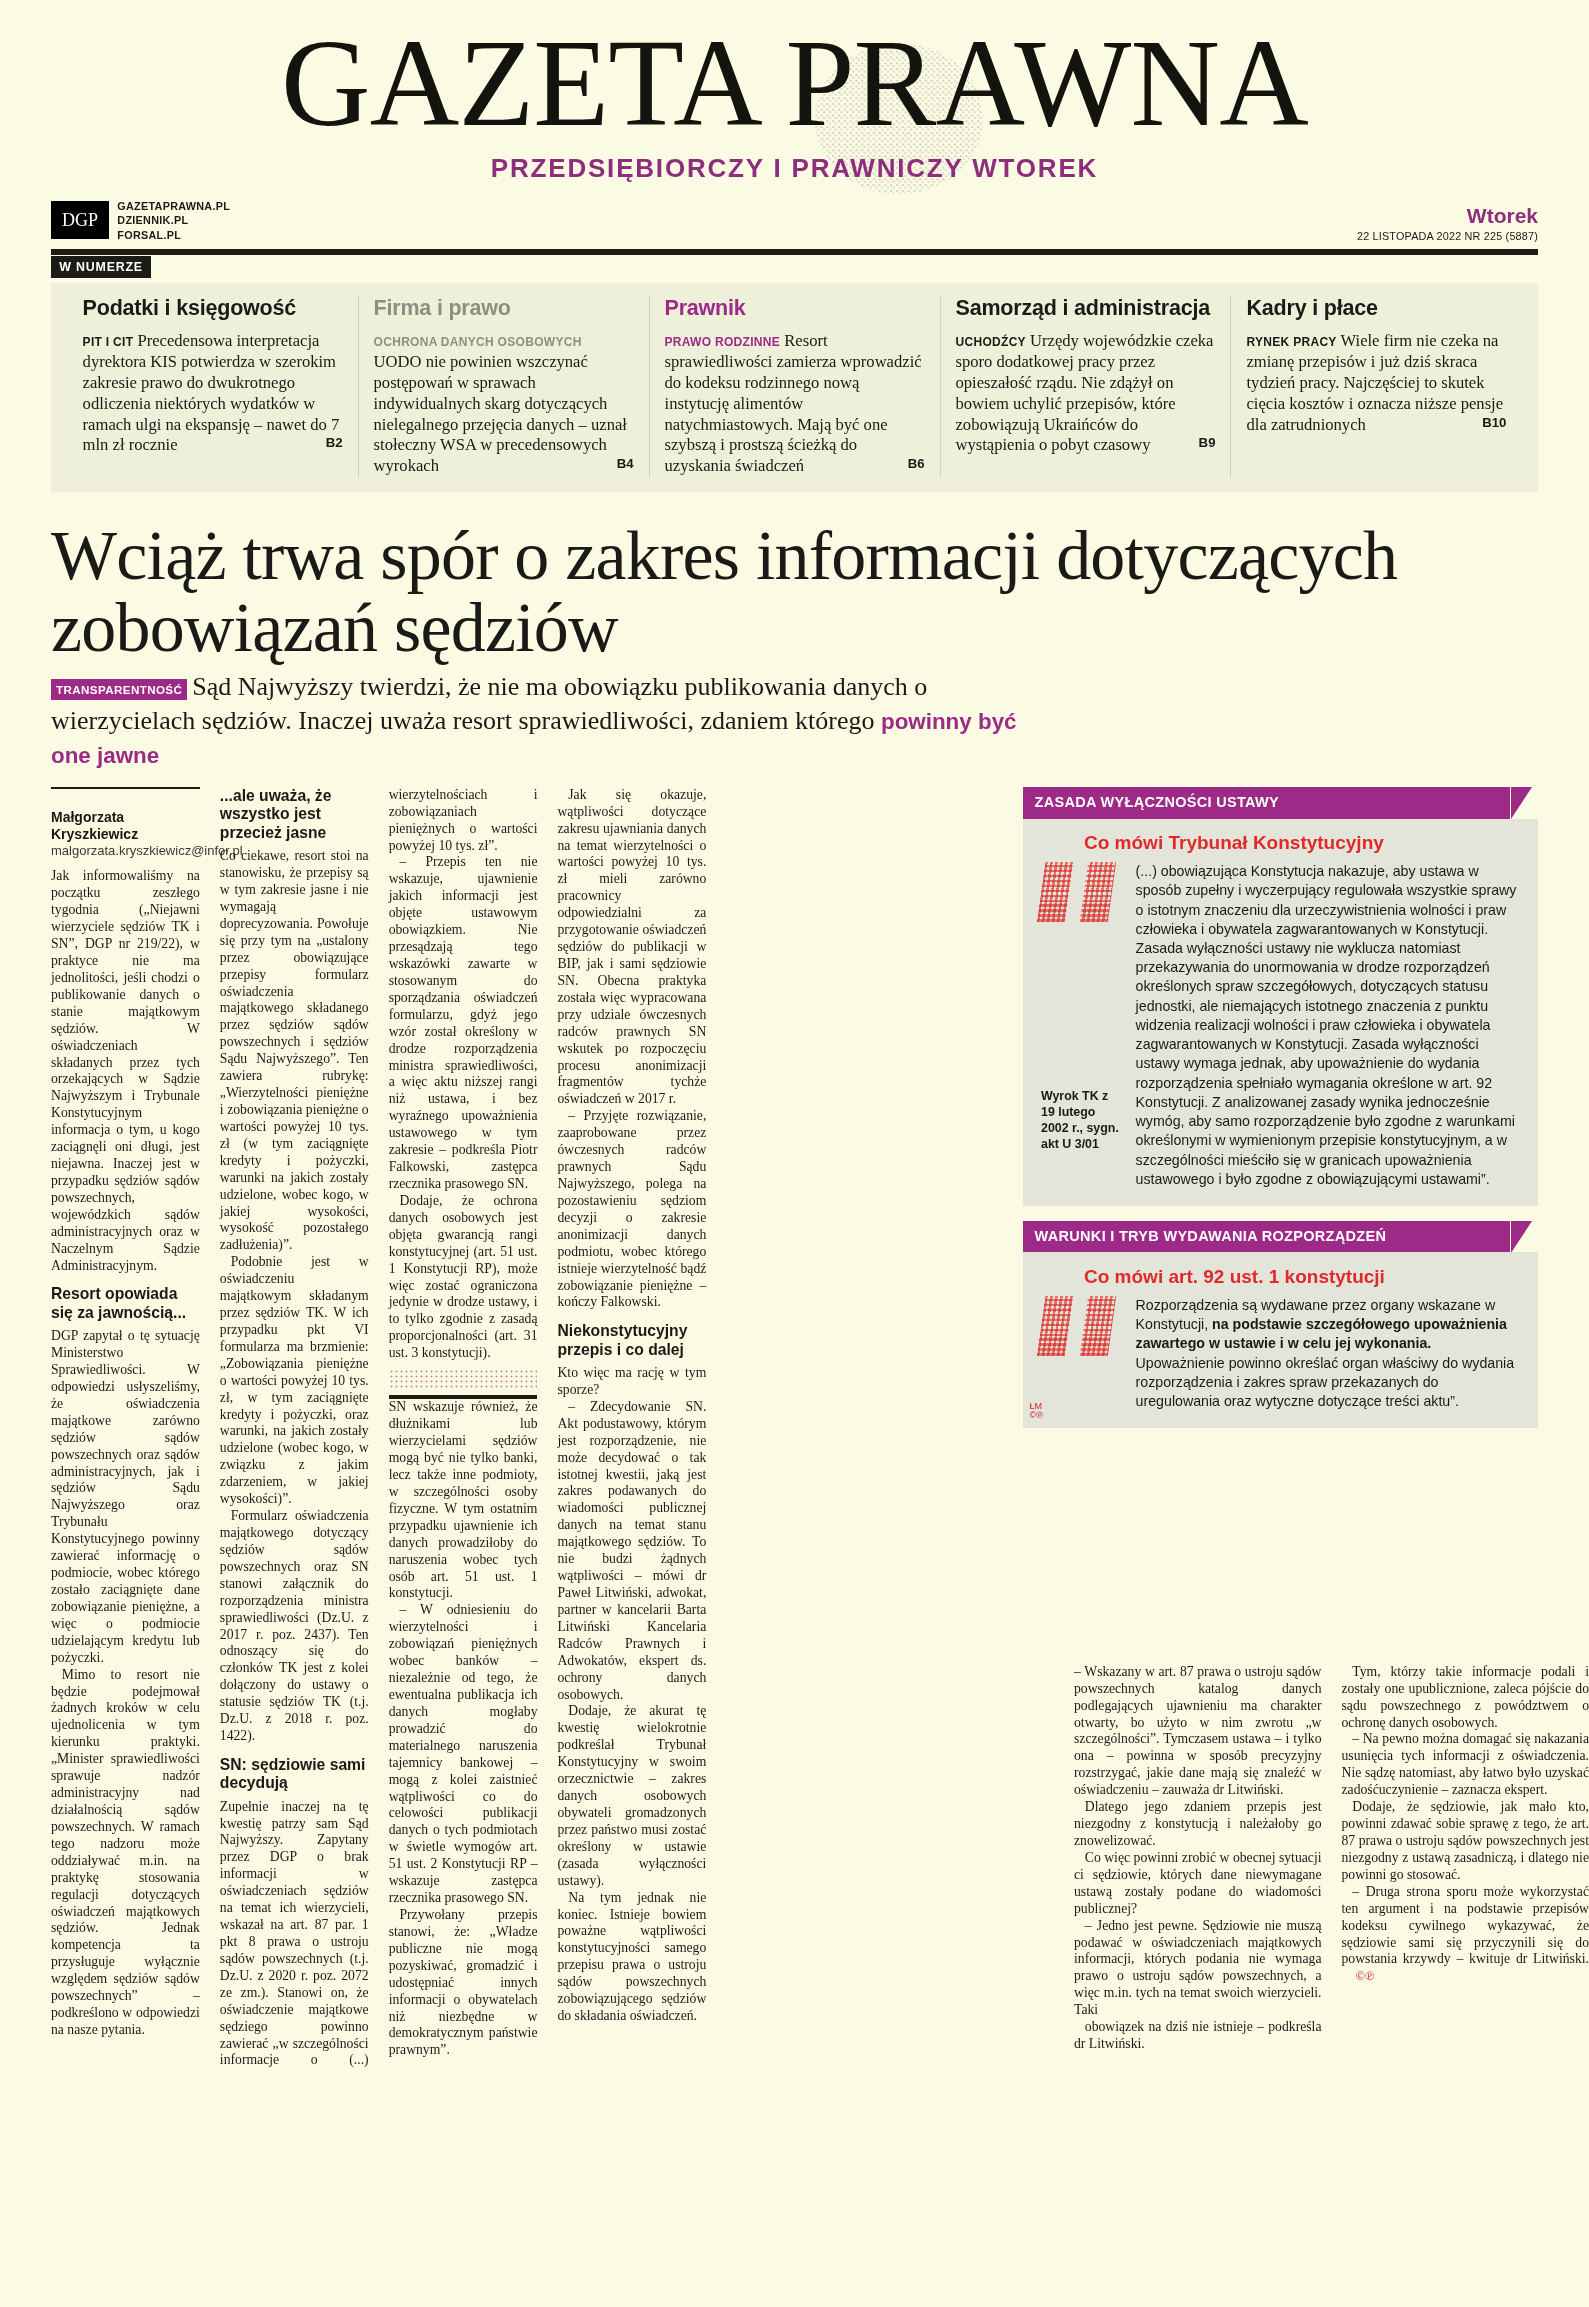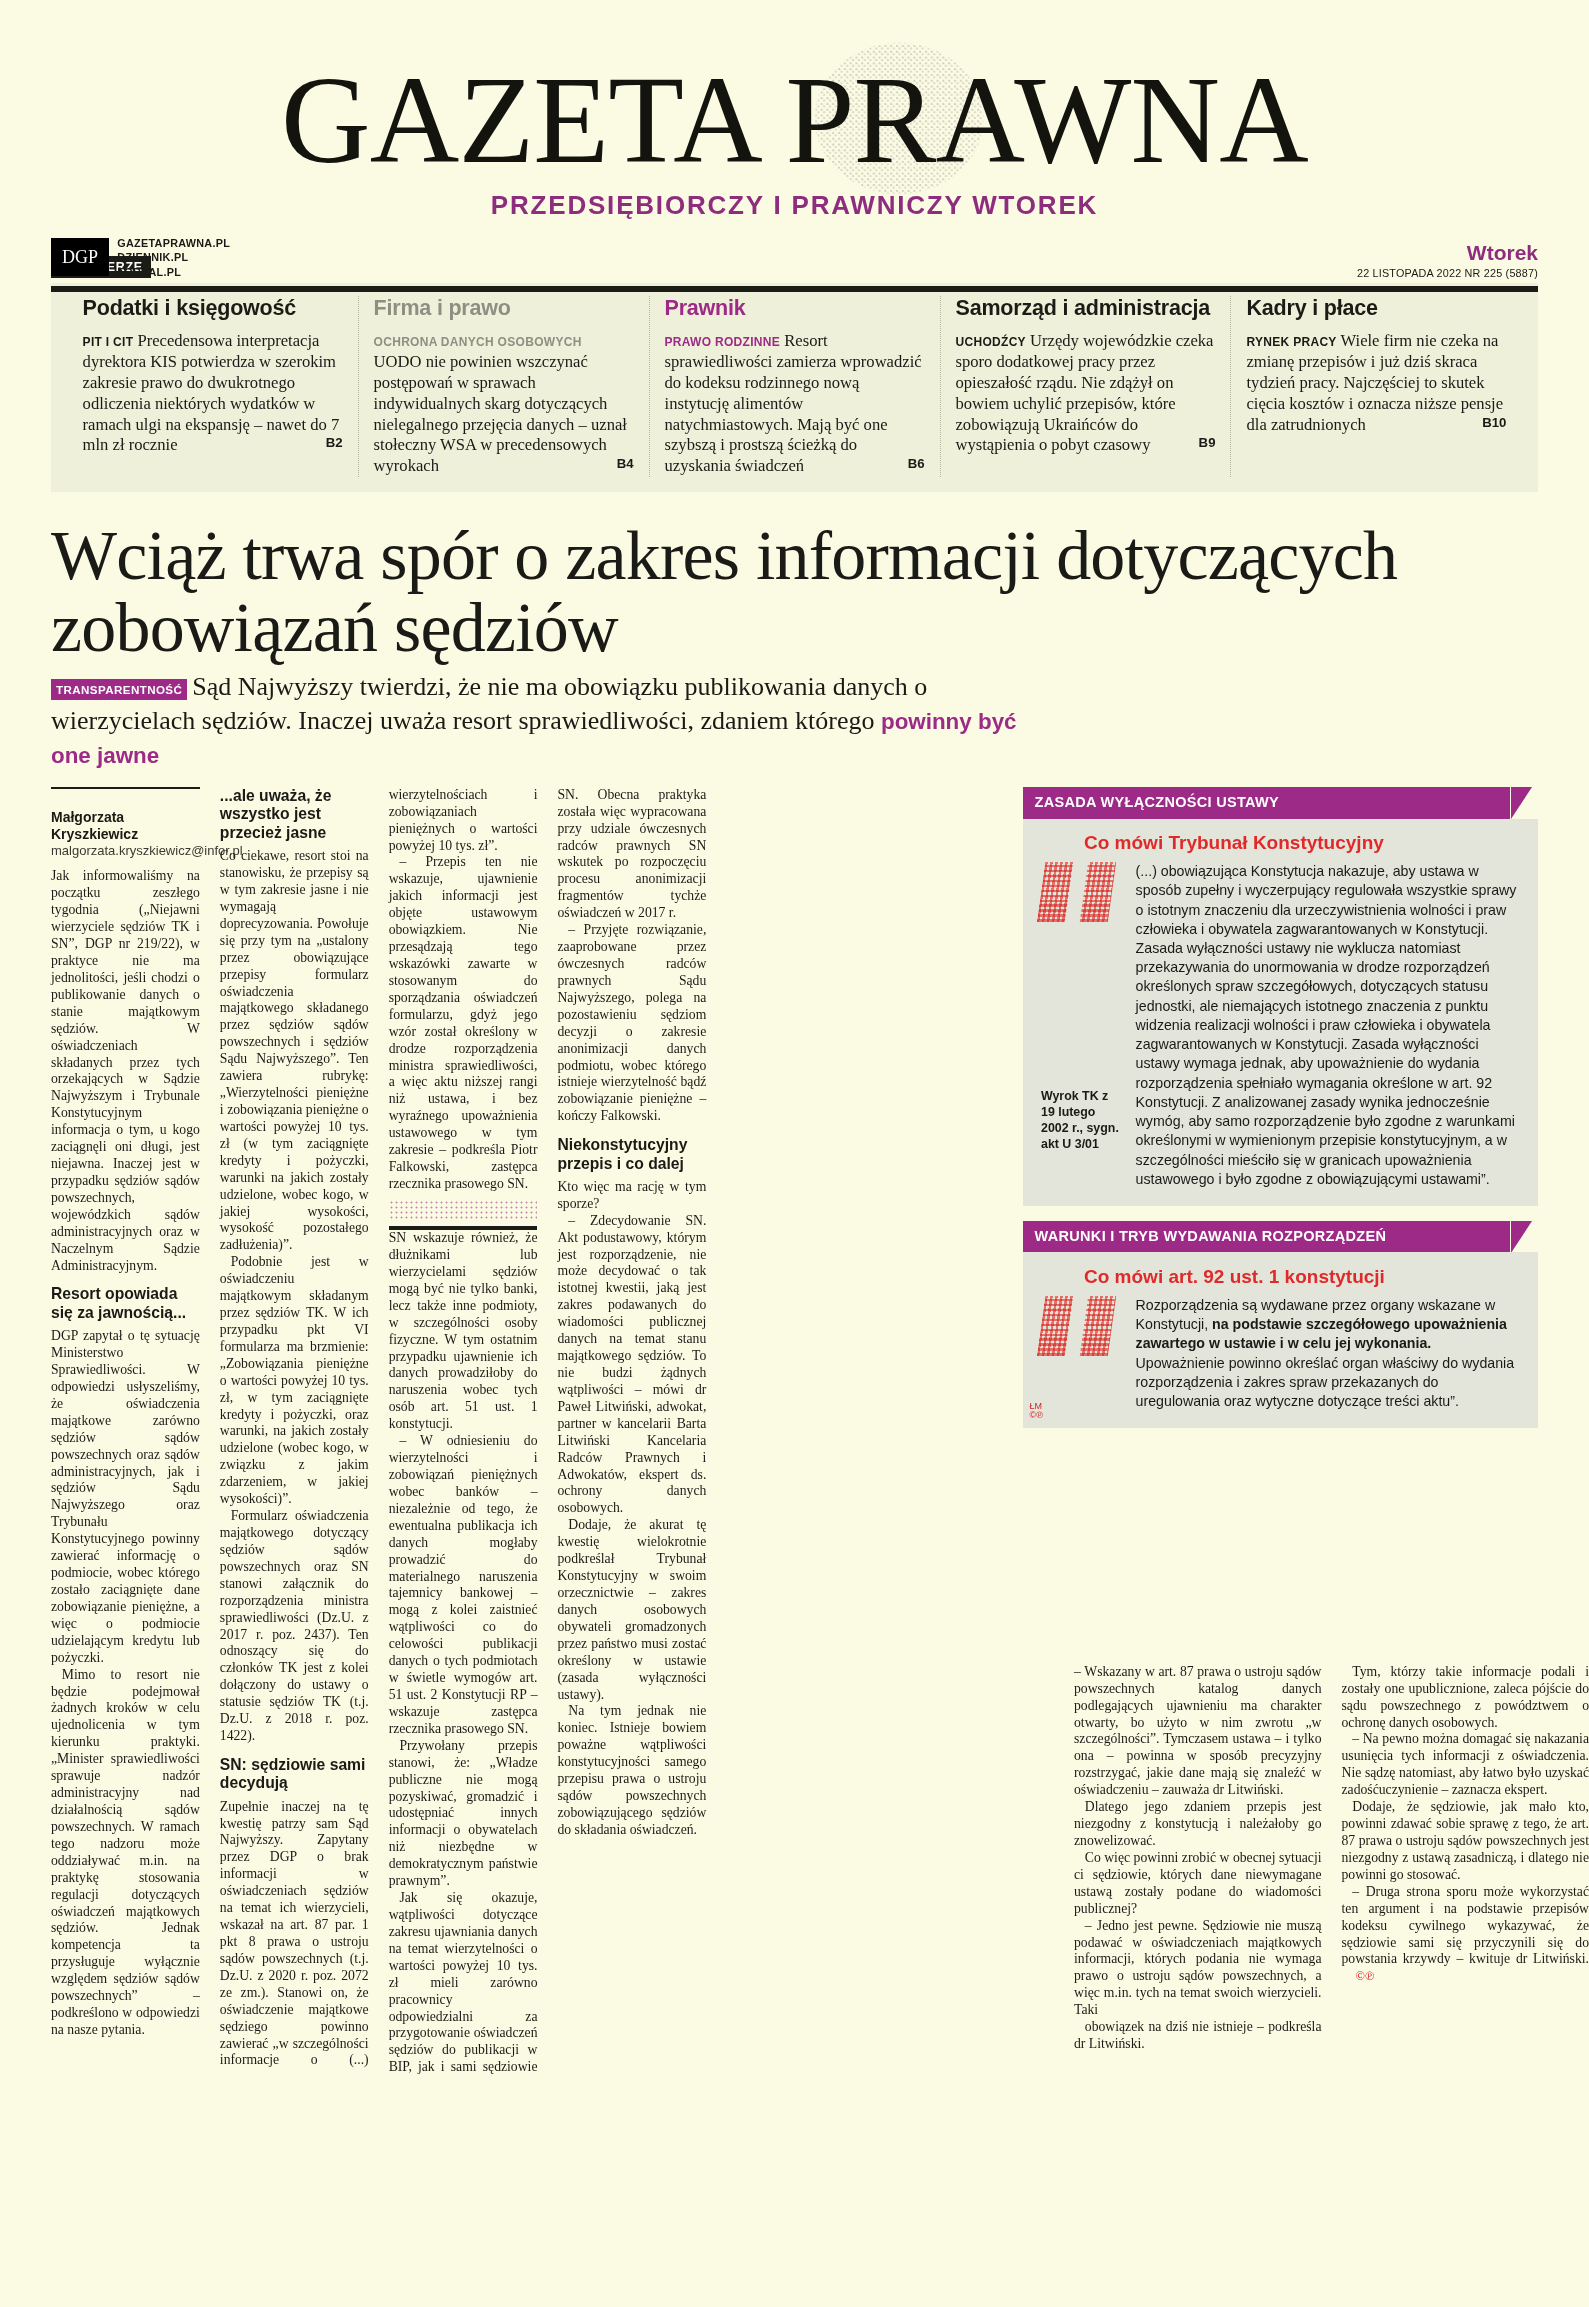--- a/index.html
+++ b/index.html
@@ -18,21 +18,21 @@
     position:absolute;left:728px;top:15px;width:240px;height:207px;
     background:
       radial-gradient(circle at 40% 35%, rgba(160,160,150,.55) 0 1px, transparent 1.2px) 0 0/5.8px 5.8px,
       radial-gradient(circle at 40% 35%, rgba(160,160,150,.45) 0 1px, transparent 1.2px) 2.5px 2.5px/5.8px 5.8px;
     -webkit-mask-image:radial-gradient(ellipse 48% 50% at 50% 50%, #000 72%, transparent 74%);
             mask-image:radial-gradient(ellipse 48% 50% at 50% 50%, #000 72%, transparent 74%);
     opacity:.85;
   }
   .mast-title{
     position:relative;text-align:center;font-family:"Liberation Serif", serif;
-    font-size:124px;line-height:1;letter-spacing:-0.8px;padding-top:59px;
+    font-size:124px;line-height:1;letter-spacing:-0.8px;padding-top:22px;
     color:#14140f;font-weight:400;
   }
   .mast-sub{
     position:relative;text-align:center;font-family:"Liberation Sans", sans-serif;
     font-weight:bold;font-size:26px;letter-spacing:1.8px;color:#8e2d7e;margin-top:6.6px;
   }
   .mast-bottom{position:relative;display:flex;align-items:flex-end;justify-content:space-between;margin-top:15px;}
   .brand{display:flex;align-items:center;gap:8.3px;}
   .dgp-logo{
     width:58px;height:38px;background:#000000;color:#fff;
@@ -216,20 +216,21 @@
       <div class="sub">Resort opowiada się za jawnością...</div>
       <p class="first">DGP zapytał o tę sytuację Ministerstwo Sprawiedliwości. W odpowiedzi usłyszeliśmy, że oświadczenia majątkowe zarówno sędziów sądów powszechnych oraz sądów administracyjnych, jak i sędziów Sądu Najwyższego oraz Trybunału Konstytucyjnego powinny zawierać informację o podmiocie, wobec którego zostało zaciągnięte dane zobowiązanie pieniężne, a więc o podmiocie udzielającym kredytu lub pożyczki.</p>
       <p>Mimo to resort nie będzie podejmował żadnych kroków w celu ujednolicenia w tym kierunku praktyki. „Minister sprawiedliwości sprawuje nadzór administracyjny nad działalnością sądów powszechnych. W ramach tego nadzoru może oddziaływać m.in. na praktykę stosowania regulacji dotyczących oświadczeń majątkowych sędziów. Jednak kompetencja ta przysługuje wyłącznie względem sędziów sądów powszechnych” – podkreślono w odpowiedzi na nasze pytania.</p>
       <div class="sub">...ale uważa, że wszystko jest przecież jasne</div>
       <p class="first">Co ciekawe, resort stoi na stanowisku, że przepisy są w tym zakresie jasne i nie wymagają doprecyzowania. Powołuje się przy tym na „ustalony przez obowiązujące przepisy formularz oświadczenia majątkowego składanego przez sędziów sądów powszechnych i sędziów Sądu Najwyższego”. Ten zawiera rubrykę: „Wierzytelności pieniężne i zobowiązania pieniężne o wartości powyżej 10 tys. zł (w tym zaciągnięte kredyty i pożyczki, warunki na jakich zostały udzielone, wobec kogo, w jakiej wysokości, wysokość pozostałego zadłużenia)”.</p>
       <p>Podobnie jest w oświadczeniu majątkowym składanym przez sędziów TK. W ich przypadku pkt VI formularza ma brzmienie: „Zobowiązania pieniężne o wartości powyżej 10 tys. zł, w tym zaciągnięte kredyty i pożyczki, oraz warunki, na jakich zostały udzielone (wobec kogo, w związku z jakim zdarzeniem, w jakiej wysokości)”.</p>
       <p>Formularz oświadczenia majątkowego dotyczący sędziów sądów powszechnych oraz SN stanowi załącznik do rozporządzenia ministra sprawiedliwości (Dz.U. z 2017 r. poz. 2437). Ten odnoszący się do członków TK jest z kolei dołączony do ustawy o statusie sędziów TK (t.j. Dz.U. z 2018 r. poz. 1422).</p>
       <div class="sub">SN: sędziowie sami decydują</div>
       <p class="first">Zupełnie inaczej na tę kwestię patrzy sam Sąd Najwyższy. Zapytany przez DGP o brak informacji w oświadczeniach sędziów na temat ich wierzycieli, wskazał na art. 87 par. 1 pkt 8 prawa o ustroju sądów powszechnych (t.j. Dz.U. z 2020 r. poz. 2072 ze zm.). Stanowi on, że oświadczenie majątkowe sędziego powinno zawierać „w szczególności informacje o (...) wierzytelnościach i zobowiązaniach pieniężnych o wartości powyżej 10 tys. zł”.</p>
       <p>– Przepis ten nie wskazuje, ujawnienie jakich informacji jest objęte ustawowym obowiązkiem. Nie przesądzają tego wskazówki zawarte w stosowanym do sporządzania oświadczeń formularzu, gdyż jego wzór został określony w drodze rozporządzenia ministra sprawiedliwości, a więc aktu niższej rangi niż ustawa, i bez wyraźnego upoważnienia ustawowego w tym zakresie – podkreśla Piotr Falkowski, zastępca rzecznika prasowego SN.</p>
+      <p>Dodaje, że ochrona danych osobowych jest objęta gwarancją rangi konstytucyjnej (art. 51 ust. 1 Konstytucji RP), może więc zostać ograniczona jedynie w drodze ustawy, i to tylko zgodnie z zasadą proporcjonalności (art. 31 ust. 3 konstytucji).</p>
       <div class="pull-dots"></div>
       <div class="pull-rule"></div>
       <p class="first">SN wskazuje również, że dłużnikami lub wierzycielami sędziów mogą być nie tylko banki, lecz także inne podmioty, w szczególności osoby fizyczne. W tym ostatnim przypadku ujawnienie ich danych prowadziłoby do naruszenia wobec tych osób art. 51 ust. 1 konstytucji.</p>
       <p>– W odniesieniu do wierzytelności i zobowiązań pieniężnych wobec banków – niezależnie od tego, że ewentualna publikacja ich danych mogłaby prowadzić do materialnego naruszenia tajemnicy bankowej – mogą z kolei zaistnieć wątpliwości co do celowości publikacji danych o tych podmiotach w świetle wymogów art. 51 ust. 2 Konstytucji RP – wskazuje zastępca rzecznika prasowego SN.</p>
       <p>Przywołany przepis stanowi, że: „Władze publiczne nie mogą pozyskiwać, gromadzić i udostępniać innych informacji o obywatelach niż niezbędne w demokratycznym państwie prawnym”.</p>
       <p>Jak się okazuje, wątpliwości dotyczące zakresu ujawniania danych na temat wierzytelności o wartości powyżej 10 tys. zł mieli zarówno pracownicy odpowiedzialni za przygotowanie oświadczeń sędziów do publikacji w BIP, jak i sami sędziowie SN. Obecna praktyka została więc wypracowana przy udziale ówczesnych radców prawnych SN wskutek po rozpoczęciu procesu anonimizacji fragmentów tychże oświadczeń w 2017 r.</p>
       <p>– Przyjęte rozwiązanie, zaaprobowane przez ówczesnych radców prawnych Sądu Najwyższego, polega na pozostawieniu sędziom decyzji o zakresie anonimizacji danych podmiotu, wobec którego istnieje wierzytelność bądź zobowiązanie pieniężne – kończy Falkowski.</p>
       <div class="sub">Niekonstytucyjny przepis i co dalej</div>
       <p class="first">Kto więc ma rację w tym sporze?</p>
       <p>– Zdecydowanie SN. Akt podustawowy, którym jest rozporządzenie, nie może decydować o tak istotnej kwestii, jaką jest zakres podawanych do wiadomości publicznej danych na temat stanu majątkowego sędziów. To nie budzi żądnych wątpliwości – mówi dr Paweł Litwiński, adwokat, partner w kancelarii Barta Litwiński Kancelaria Radców Prawnych i Adwokatów, ekspert ds. ochrony danych osobowych.</p>

